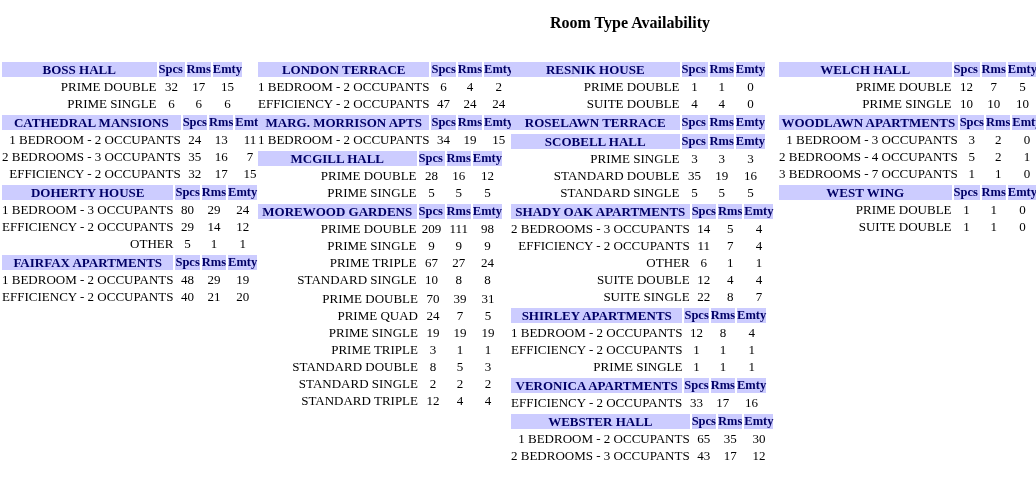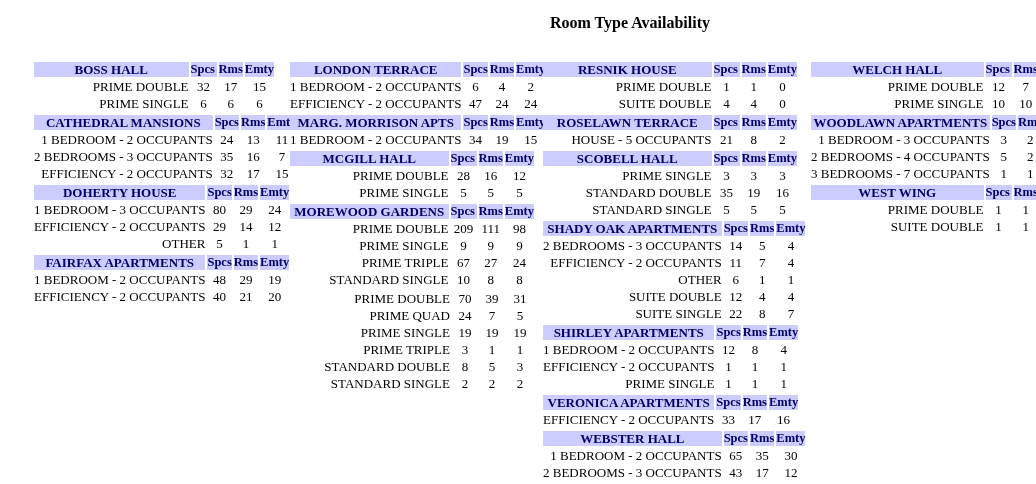--- a/index.html
+++ b/index.html
@@ -17,21 +17,21 @@
     font-size: 16px;
     font-weight: bold;
     white-space: nowrap;
   }
   .grid {
     display: flex;
     align-items: flex-start;
     margin-top: 28px;
   }
   .stack { flex: none; }
-  .stack0 { width: 244px; padding-left: 32px; }
+  .stack0 { width: 244px; }
   .stack1 { width: 248px; margin-left: 12px; }
   .stack2 { width: 258px; margin-left: 5px; }
   .stack3 { width: 262px; margin-left: 10px; }
   table {
     border-collapse: separate;
     border-spacing: 2px;
     width: 100%;
   }
   td {
     height: 15px;
@@ -288,20 +288,26 @@
             <td class="val c0">8</td>
             <td class="val c1">5</td>
             <td class="val c2">3</td>
           </tr>
           <tr>
             <td class="lbl">STANDARD SINGLE</td>
             <td class="val c0">2</td>
             <td class="val c1">2</td>
             <td class="val c2">2</td>
           </tr>
+          <tr>
+            <td class="lbl">STANDARD TRIPLE</td>
+            <td class="val c0">12</td>
+            <td class="val c1">4</td>
+            <td class="val c2">4</td>
+          </tr>
         </tbody>
       </table>
     </div>
   <div class="stack stack2">
       <table>
         <tbody>
           <tr>
             <td class="hdr name">RESNIK HOUSE</td>
             <td class="hdr stat c0">Spcs</td>
             <td class="hdr stat c1">Rms</td>
@@ -322,26 +328,20 @@
         </tbody>
       </table>
       <table>
         <tbody>
           <tr>
             <td class="hdr name">ROSELAWN TERRACE</td>
             <td class="hdr stat c0">Spcs</td>
             <td class="hdr stat c1">Rms</td>
             <td class="hdr stat c2">Emty</td>
           </tr>
-          <tr>
-            <td class="lbl">HOUSE - 5 OCCUPANTS</td>
-            <td class="val c0">21</td>
-            <td class="val c1">8</td>
-            <td class="val c2">2</td>
-          </tr>
         </tbody>
       </table>
       <table>
         <tbody>
           <tr>
             <td class="hdr name">SCOBELL HALL</td>
             <td class="hdr stat c0">Spcs</td>
             <td class="hdr stat c1">Rms</td>
             <td class="hdr stat c2">Emty</td>
           </tr>

